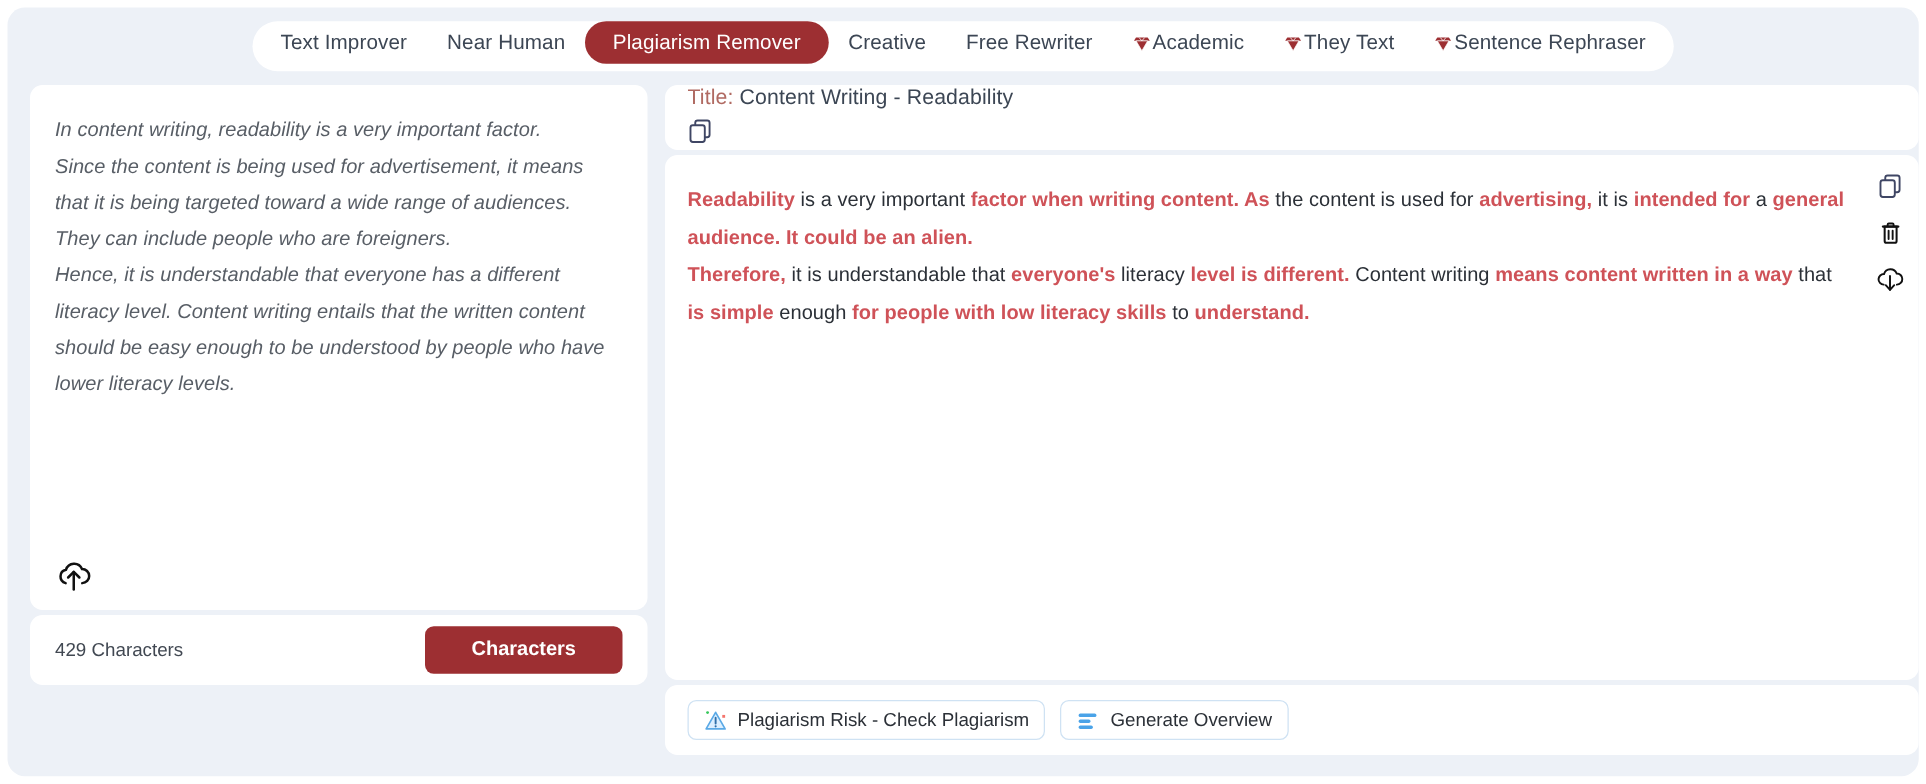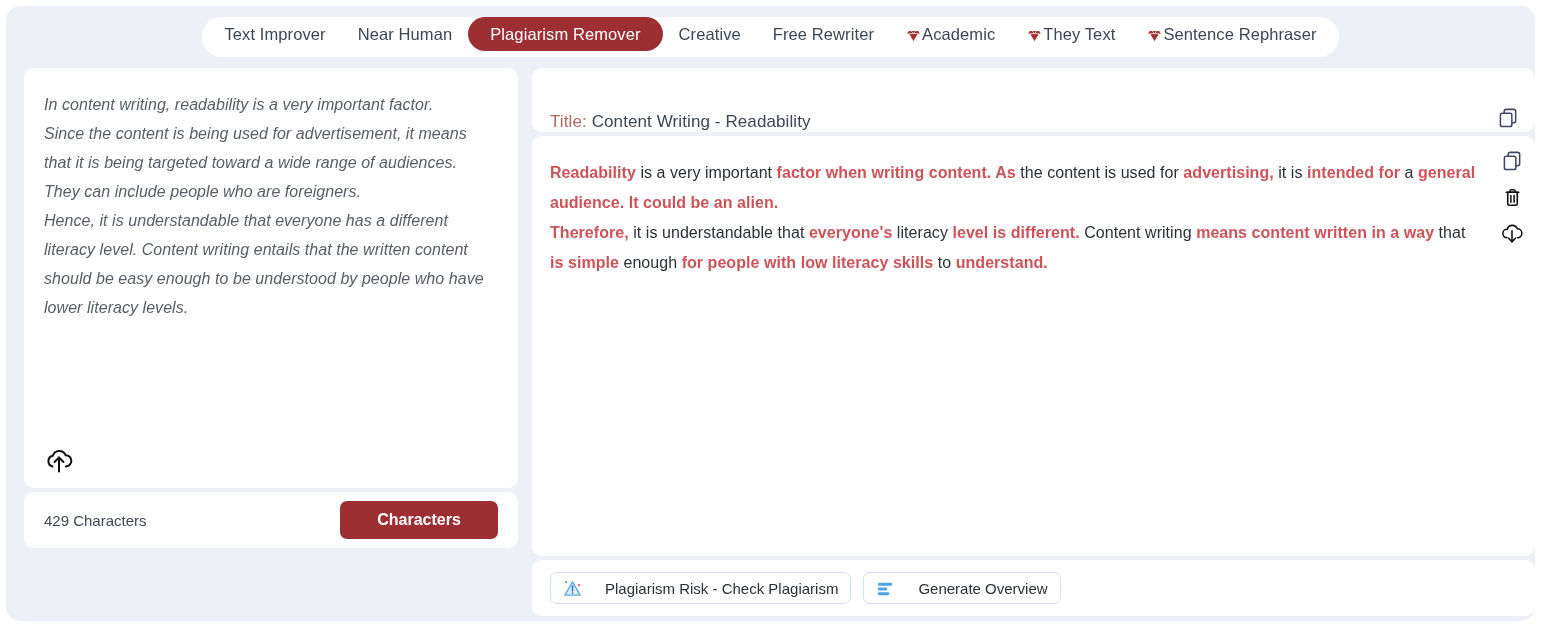--- a/index.html
+++ b/index.html
@@ -156,27 +156,28 @@
     width: 158px;
     height: 38px;
     font-size: 16px;
     font-weight: bold;
     font-family: "Liberation Sans", sans-serif;
     cursor: pointer;
   }
 
   
   .title-strip {
-    height: 64px;
-    display: flex;
-    align-items: flex-end;
+    height: 52px;
+    display: flex;
+    align-items: flex-start;
     justify-content: space-between;
     padding: 0 16px 0 18px;
     border-radius: 10px;
     margin-bottom: 4px;
+    flex-direction: column;
   }
   .title-line { font-size: 17px; color: #3c4654; letter-spacing: .1px; }
   .title-label { color: #b06a62; }
 
   
   .output-card {
     height: 420px;
     position: relative;
     padding: 22px 58px 0 18px;
     border-radius: 10px;
@@ -205,21 +206,21 @@
     height: 56px;
     display: flex;
     align-items: center;
     gap: 12px;
     padding: 0 18px;
     border-radius: 10px;
   }
   .pill-btn {
     display: flex;
     align-items: center;
-    gap: 23px;
+    gap: 8px;
     height: 32px;
     padding: 0 12px;
     background: #ffffff;
     border: 1px solid #cfe2f3;
     border-radius: 7px;
     font-size: 15px;
     color: #2b3037;
     cursor: pointer;
     white-space: nowrap;
   }

